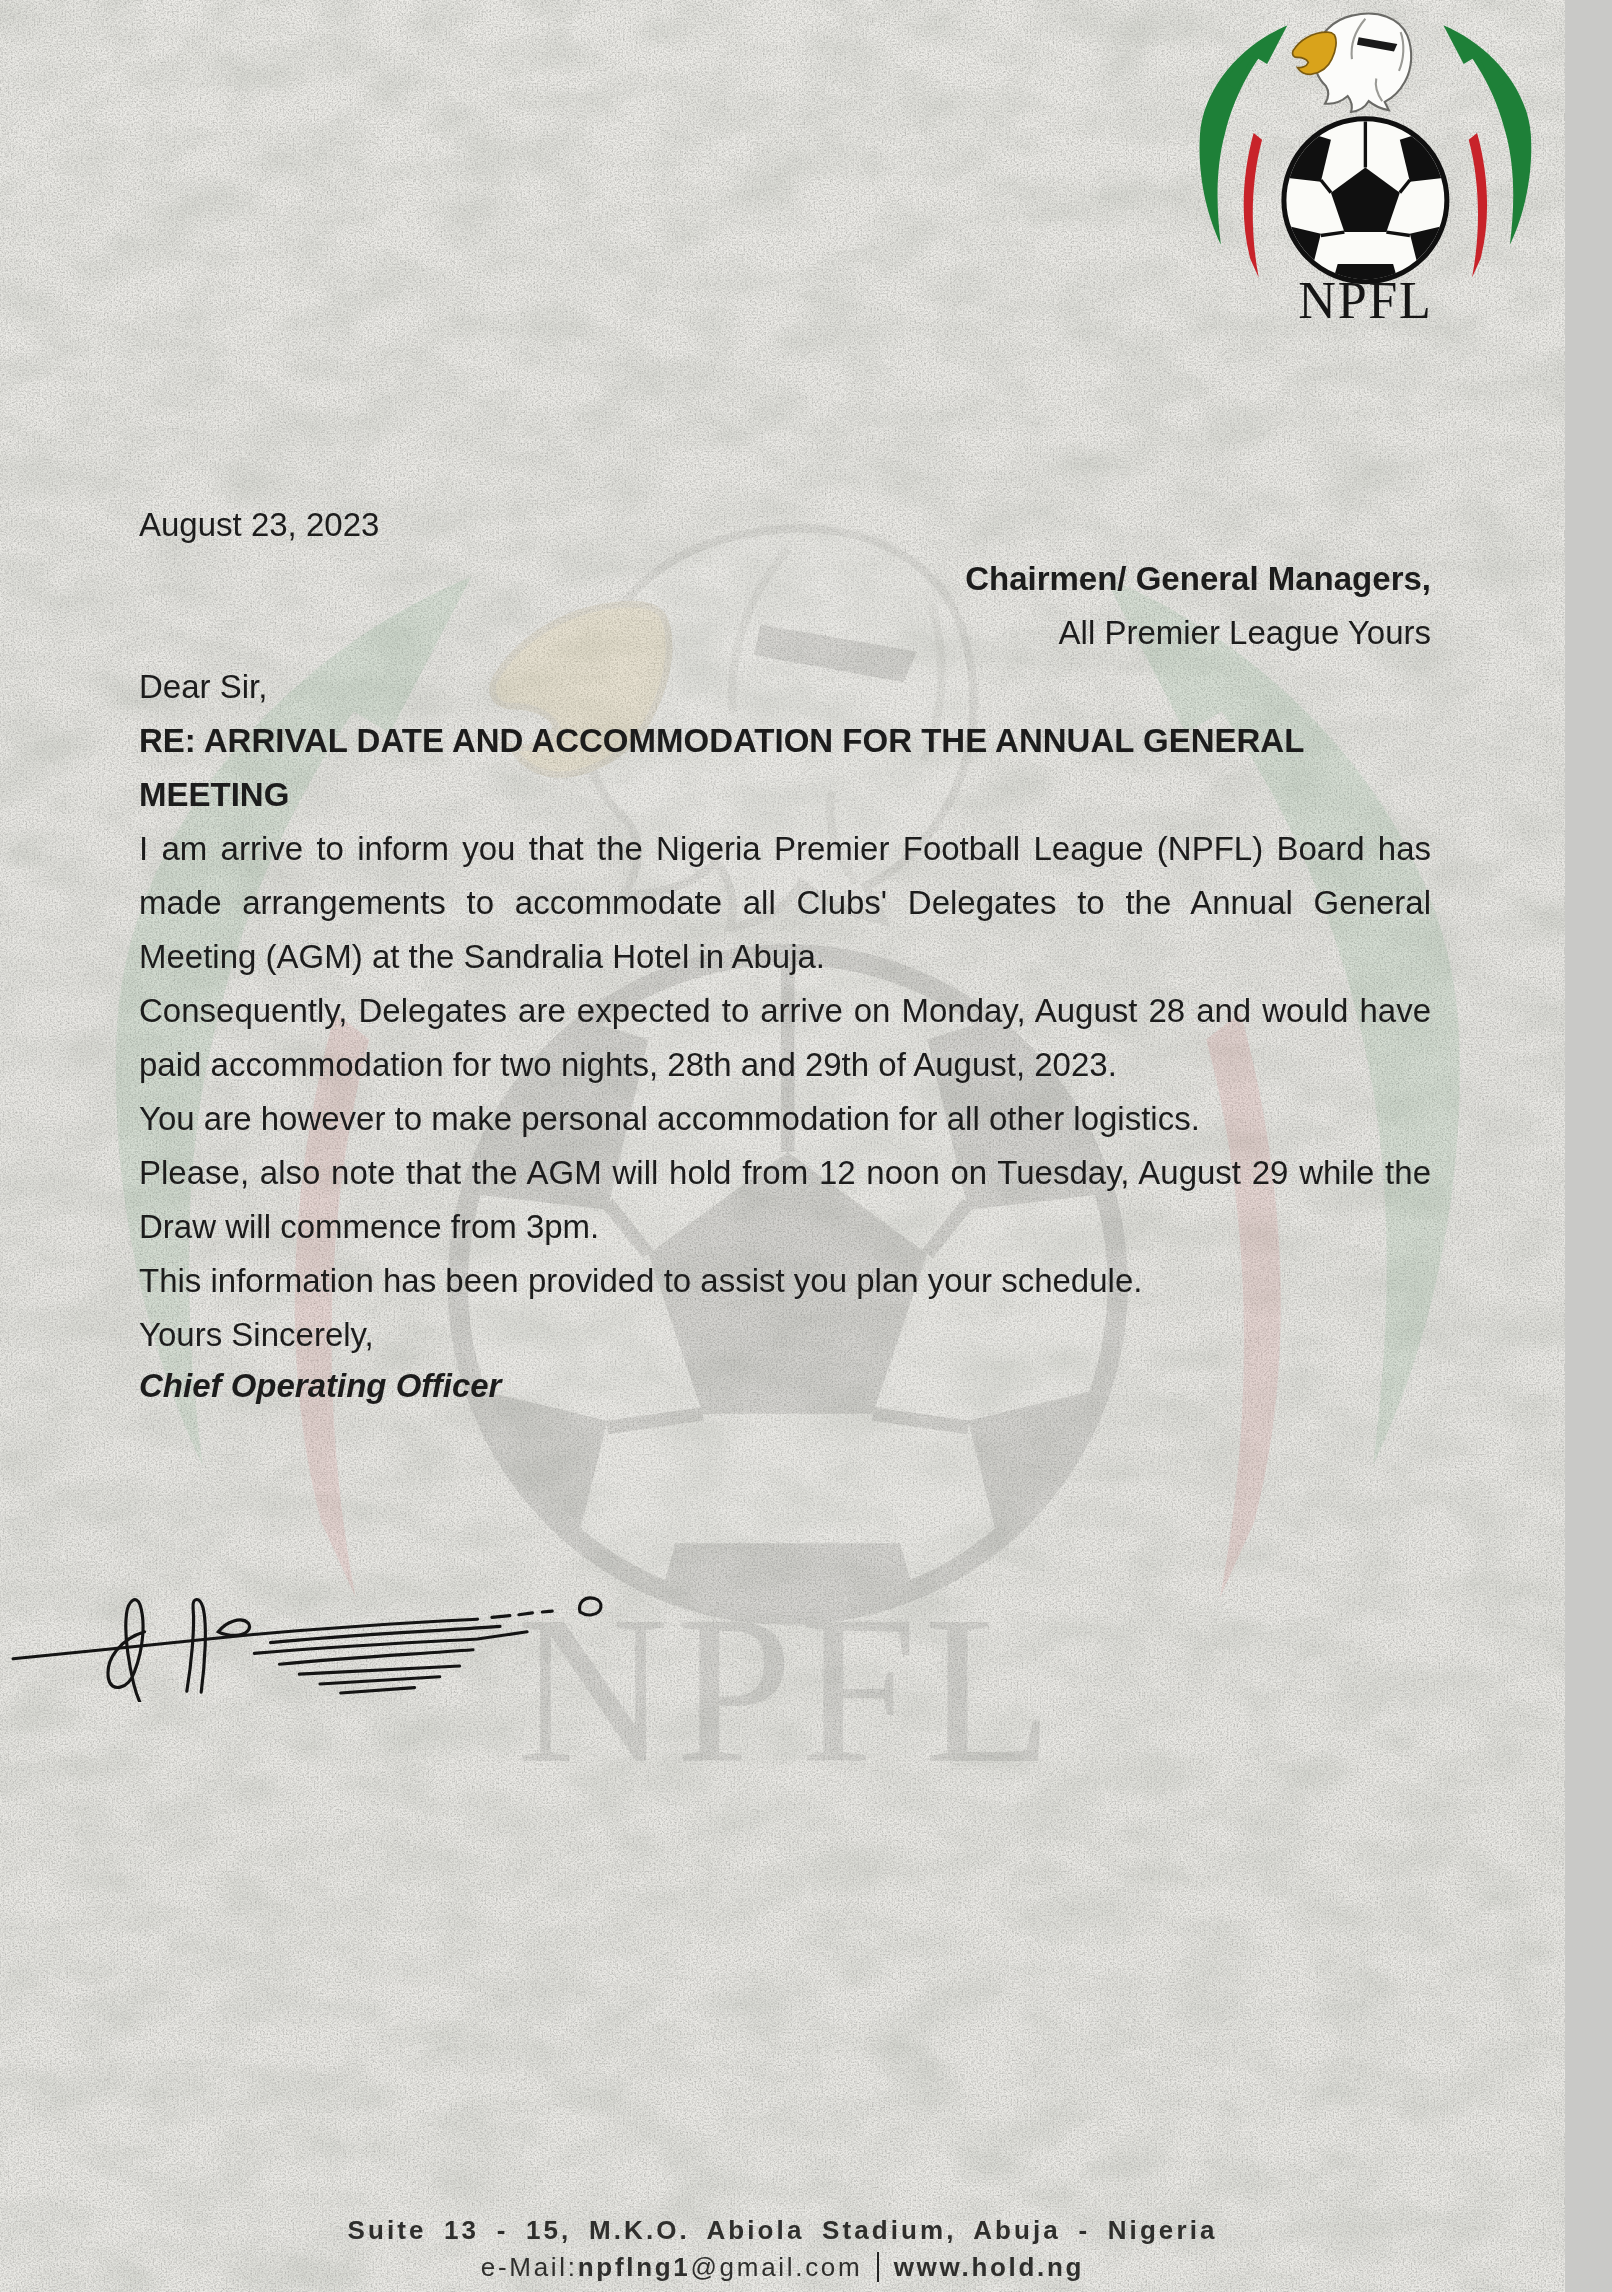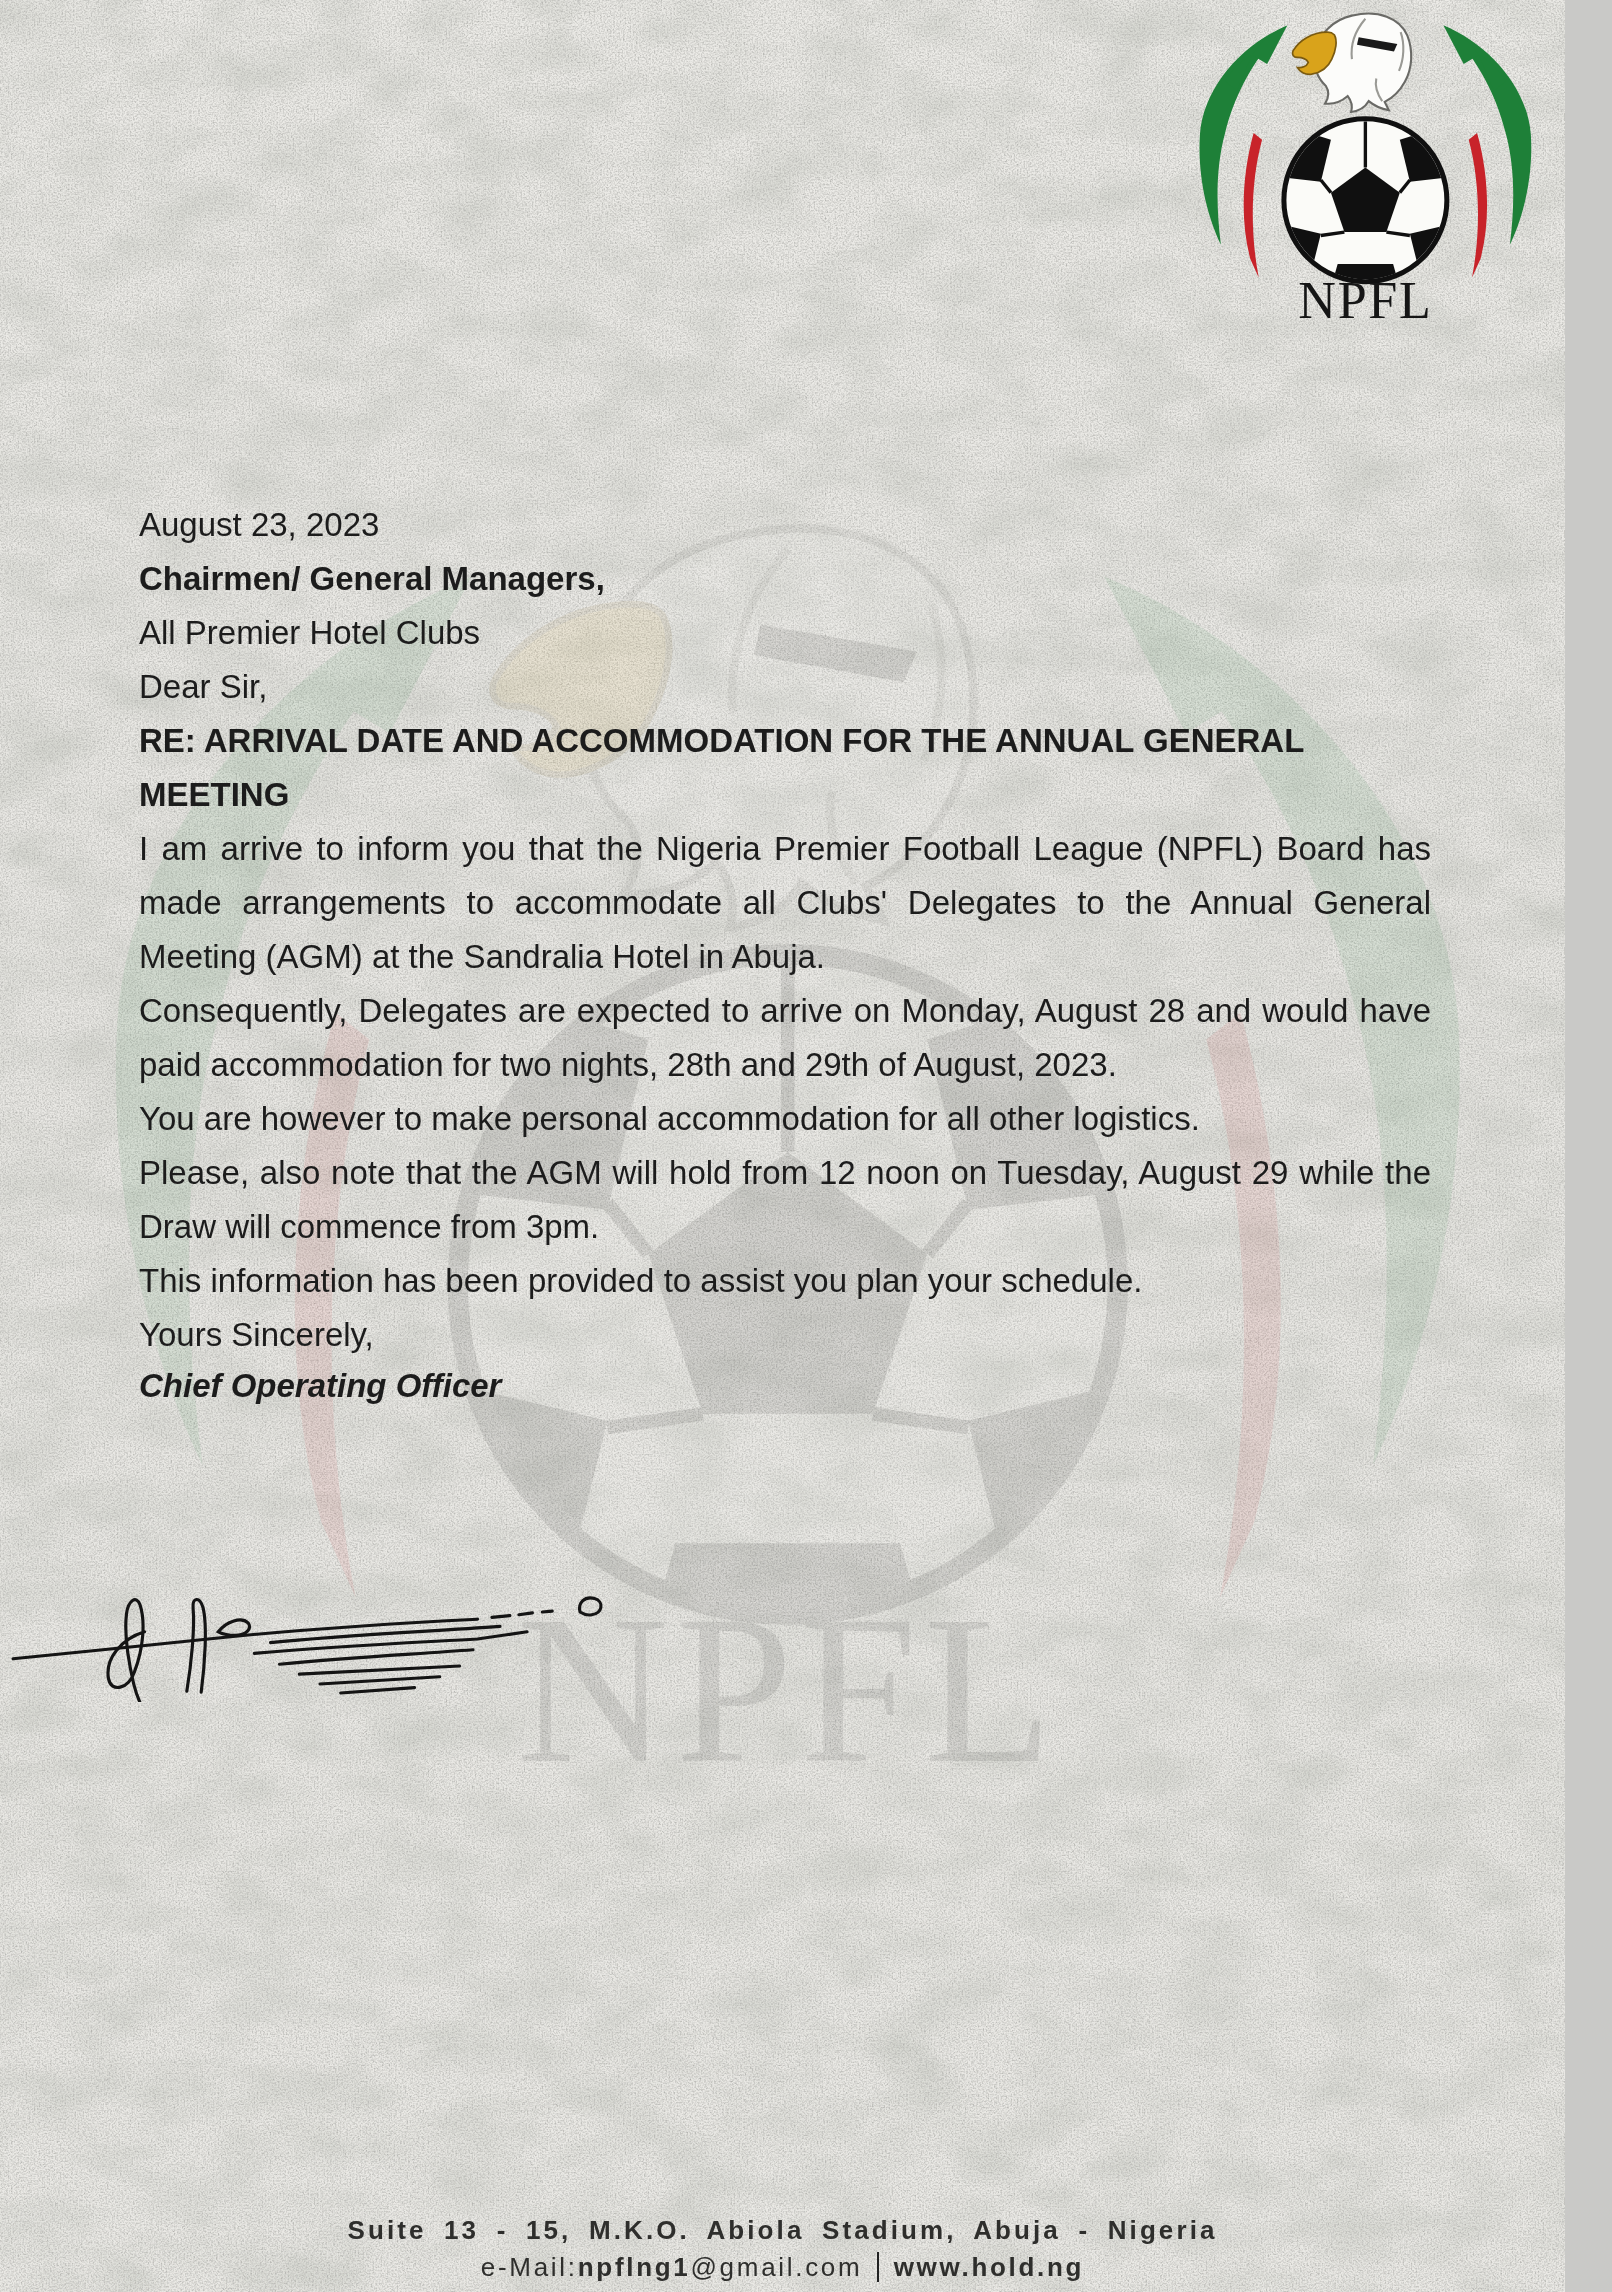--- a/index.html
+++ b/index.html
@@ -10,21 +10,21 @@
     font-family:"Liberation Sans",sans-serif;color:#1c1c1c;
   }
   .texture{position:absolute;left:0;top:0;pointer-events:none;}
   .watermark{position:absolute;left:90px;top:502px;width:1433px;height:1361px;opacity:0.085;pointer-events:none;}
   .logo{position:absolute;top:7.2px;right:18px;width:354px;height:336px;}
   .content{position:absolute;left:139px;right:134px;top:498px;font-size:33px;line-height:54px;}
   .content p{margin:0;}
   .bold{font-weight:bold;}
   .para{text-align:justify;}
   .m-date{margin-bottom:99px;}
-  .m-25{margin-bottom:22.4px;}
+  .m-25{margin-bottom:22.4px;text-align:right;}
   .m-16{margin-bottom:14.3px;}
   .m-22{margin-bottom:19.7px;}
   .m-35{margin-bottom:31px;}
   .m-28{margin-bottom:25px;}
   .m-27{margin-bottom:24px;}
   .m-18{margin-bottom:16px;}
   .m-19{margin-bottom:17px;}
   .m-close{margin-bottom:102px;}
   .sig-name{font-weight:bold;line-height:47px;}
   .sig-title{font-weight:bold;font-style:italic;line-height:47px;margin-top:12.5px;}
@@ -107,21 +107,21 @@
     <use href="#npflCrest"></use>
   </svg>
 
   <svg class="logo" viewBox="0 0 421 400">
     <use href="#npflCrest"></use>
   </svg>
 
   <main class="content">
     <p class="m-date">August 23, 2023</p>
     <p class="bold m-25">Chairmen/ General Managers,</p>
-    <p class="m-25">All Premier Hotel Clubs</p>
+    <p class="m-25">All Premier League Yours</p>
     <p class="m-16">Dear Sir,</p>
     <p class="bold m-22">RE: ARRIVAL DATE AND ACCOMMODATION FOR THE ANNUAL GENERAL MEETING</p>
     <p class="para m-35">I am arrive to inform you that the Nigeria Premier Football League (NPFL) Board has made arrangements to accommodate all Clubs' Delegates to the Annual General Meeting (AGM) at the Sandralia Hotel in Abuja.</p>
     <p class="para m-28">Consequently, Delegates are expected to arrive on Monday, August 28 and would have paid accommodation for two nights, 28th and 29th of August, 2023.</p>
     <p class="para m-27">You are however to make personal accommodation for all other logistics.</p>
     <p class="para m-18">Please, also note that the AGM will hold from 12 noon on Tuesday, August 29 while the Draw will commence from 3pm.</p>
     <p class="para m-19">This information has been provided to assist you plan your schedule.</p>
     <p class="m-close">Yours Sincerely,</p>
     <p class="sig-title">Chief Operating Officer</p>
   </main>

